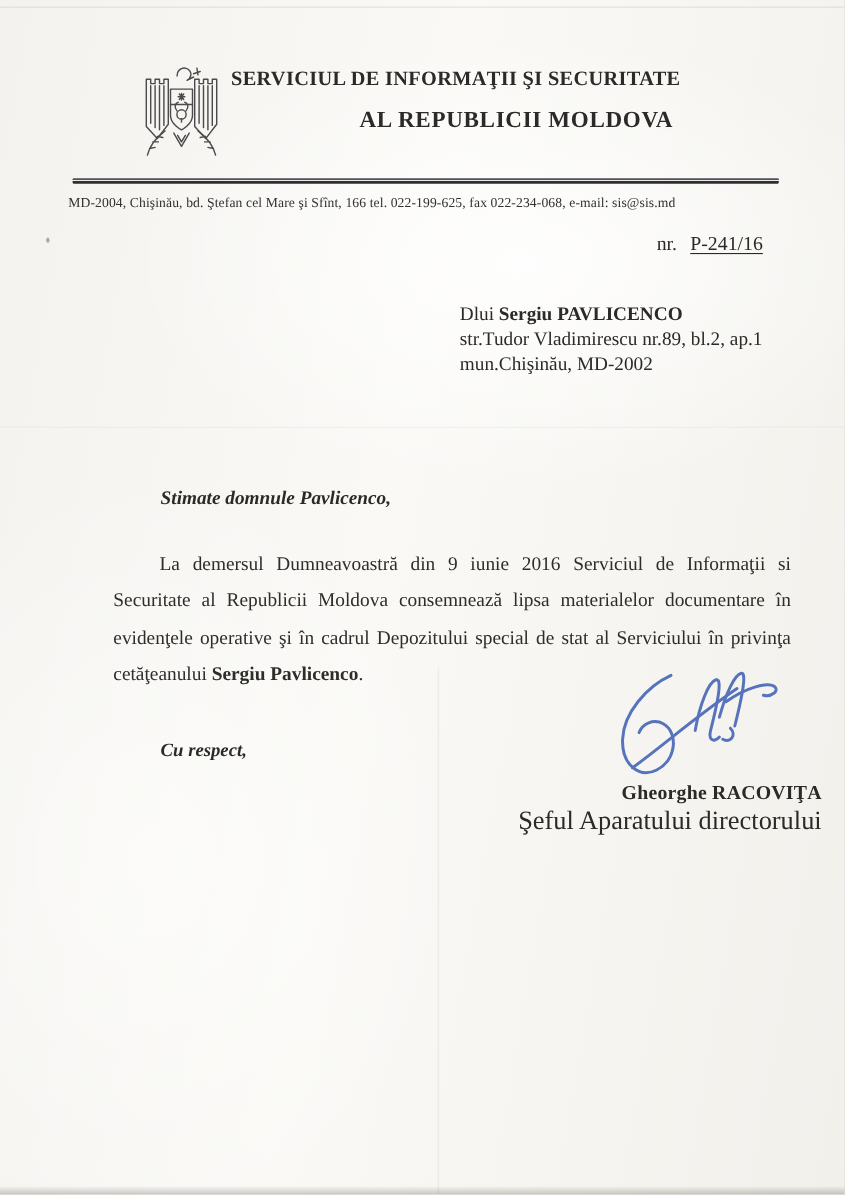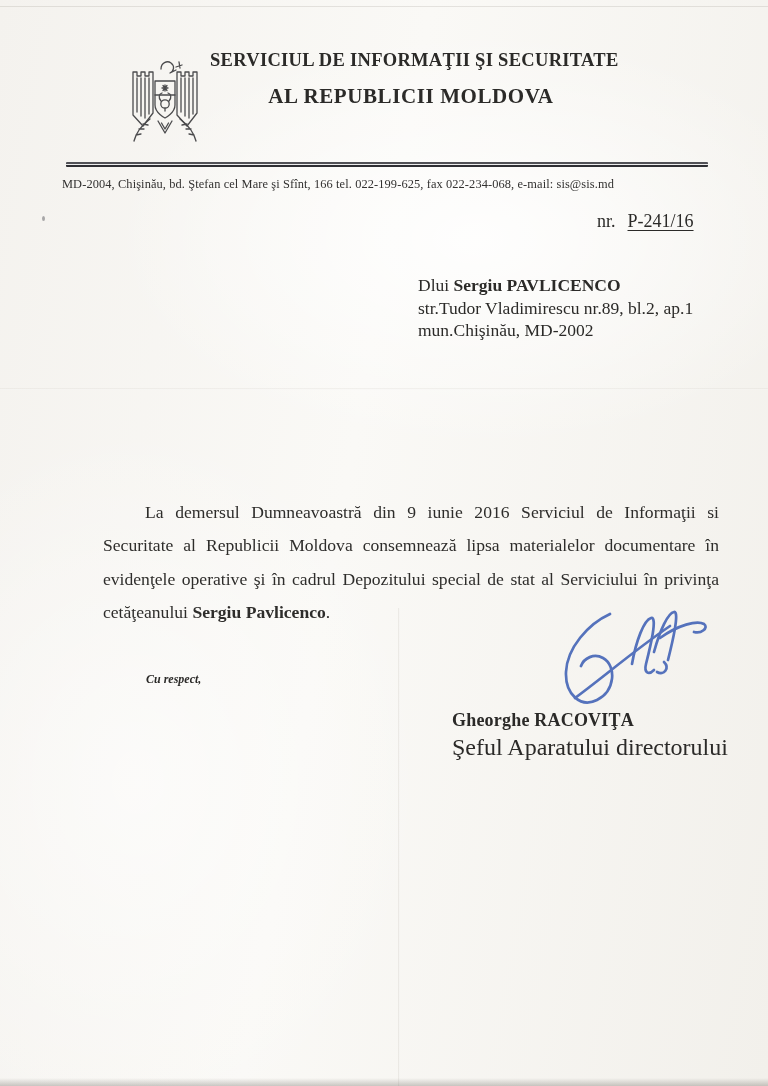--- a/index.html
+++ b/index.html
@@ -11,21 +11,21 @@
     color:#2b2a28;
     font-family:"Liberation Serif","DejaVu Serif",serif;
     background:
       radial-gradient(ellipse 520px 300px at 62% 22%, rgba(255,255,255,0.85), rgba(255,255,255,0) 70%),
       radial-gradient(ellipse 420px 520px at 18% 72%, rgba(255,255,255,0.55), rgba(255,255,255,0) 70%),
       linear-gradient(100deg,#f4f2ee 0%,#faf9f6 45%,#f2f0eb 100%);
   }
   .abs{position:absolute;}
   
   .emblem{left:124px;top:55px;width:82px;height:92px;}
-  .org{left:210px;top:50px;width:402px;text-align:center;}
+  .org{left:210px;top:62px;width:402px;text-align:right;}
   .org-l1{font-size:18.5px;font-weight:bold;letter-spacing:0.3px;white-space:nowrap;}
   .org-l2{margin-top:13px;font-size:21px;font-weight:bold;letter-spacing:0.6px;white-space:nowrap;}
   .rule{left:66px;top:162px;width:642px;height:5px;border-radius:1px;
         background:linear-gradient(to bottom,#515156 0 2px,#ececec 2px 3px,#2e2e33 3px 100%);}
   .contact{left:62px;top:177px;font-size:12.4px;letter-spacing:0.1px;white-space:nowrap;color:#323130;}
   
   .date-line{left:98px;top:208px;font-size:18px;height:34px;white-space:nowrap;}
   .date-line .q{vertical-align:baseline;}
   .hand-day{display:inline-block;position:relative;width:44px;height:30px;vertical-align:-8px;margin:0 1px;}
   .hand-day svg{position:absolute;left:0;top:-2px;}
@@ -33,24 +33,24 @@
   .date-rest{margin-left:8px;}
   .refno{left:597px;top:211px;font-size:18px;white-space:nowrap;}
   .refno .num{text-decoration:underline;text-underline-offset:3px;margin-left:12px;}
   
   .recipient{left:418px;top:274px;font-size:17.5px;line-height:22.5px;white-space:nowrap;}
   .bold{font-weight:bold;}
   
   .greeting{left:146px;top:442px;font-size:17.5px;font-weight:bold;font-style:italic;white-space:nowrap;}
   .paragraph{left:103px;top:496px;width:616px;font-size:17.6px;line-height:33.4px;
              text-align:justify;text-indent:42px;color:#2e2d2b;}
-  .valediction{left:146px;top:672px;font-size:12px;font-weight:bold;font-style:italic;white-space:nowrap;}
+  .valediction{left:146px;top:672px;font-size:17px;font-weight:bold;font-style:italic;white-space:nowrap;}
   
   .signature{left:546px;top:600px;width:168px;height:116px;}
-  .signer{left:452px;top:710px;width:295px;text-align:left;}
+  .signer{left:452px;top:710px;width:295px;text-align:right;}
   .signer-name{font-size:18px;font-weight:bold;letter-spacing:0.2px;white-space:nowrap;}
   .signer-title{font-size:24px;margin-top:3px;white-space:nowrap;}
   
   .crease-h{left:0;top:388px;width:768px;height:2px;
             background:linear-gradient(to bottom,rgba(150,140,125,0.13),rgba(255,255,255,0.45));}
   .crease-v{left:398px;top:608px;width:2px;height:478px;
             background:linear-gradient(to right,rgba(148,140,127,0.18),rgba(255,255,255,0.4));}
   .edge-top{left:0;top:6px;width:768px;height:1px;background:rgba(150,145,138,0.22);}
   .edge-bottom{left:0;bottom:0;width:768px;height:8px;
                background:linear-gradient(to bottom,rgba(120,115,108,0),rgba(110,105,98,0.35));}
@@ -102,20 +102,21 @@
   <div class="abs refno">
     <span>nr.</span><span class="num">P-241/16</span>
   </div>
 
   <div class="abs recipient">
     <div><span>Dlui </span><span class="bold">Sergiu PAVLICENCO</span></div>
     <div>str.Tudor Vladimirescu nr.89, bl.2, ap.1</div>
     <div>mun.Chişinău, MD-2002</div>
   </div>
 
+  <div class="abs greeting">Stimate domnule Pavlicenco,</div>
 
   <div class="abs paragraph"><span>La demersul Dumneavoastră din 9 iunie 2016 Serviciul de Informaţii si Securitate al Republicii Moldova consemnează lipsa materialelor documentare în evidenţele operative şi în cadrul Depozitului special de stat al Serviciului în privinţa cetăţeanului </span><span class="bold">Sergiu Pavlicenco</span><span>.</span></div>
 
   <div class="abs valediction">Cu respect,</div>
 
   <div class="abs signature">
     <svg width="168" height="116" viewBox="0 0 168 116">
       <g class="blue" stroke-width="2.7" opacity="0.92">
         <path d="M64,14 C42,24 21,48 20,72 C19,95 35,108 51,100 C69,91 71,66 57,58 C48,53 38,58 35,66"></path>
         <path d="M29,98 C59,76 86,52 124,26"></path>

